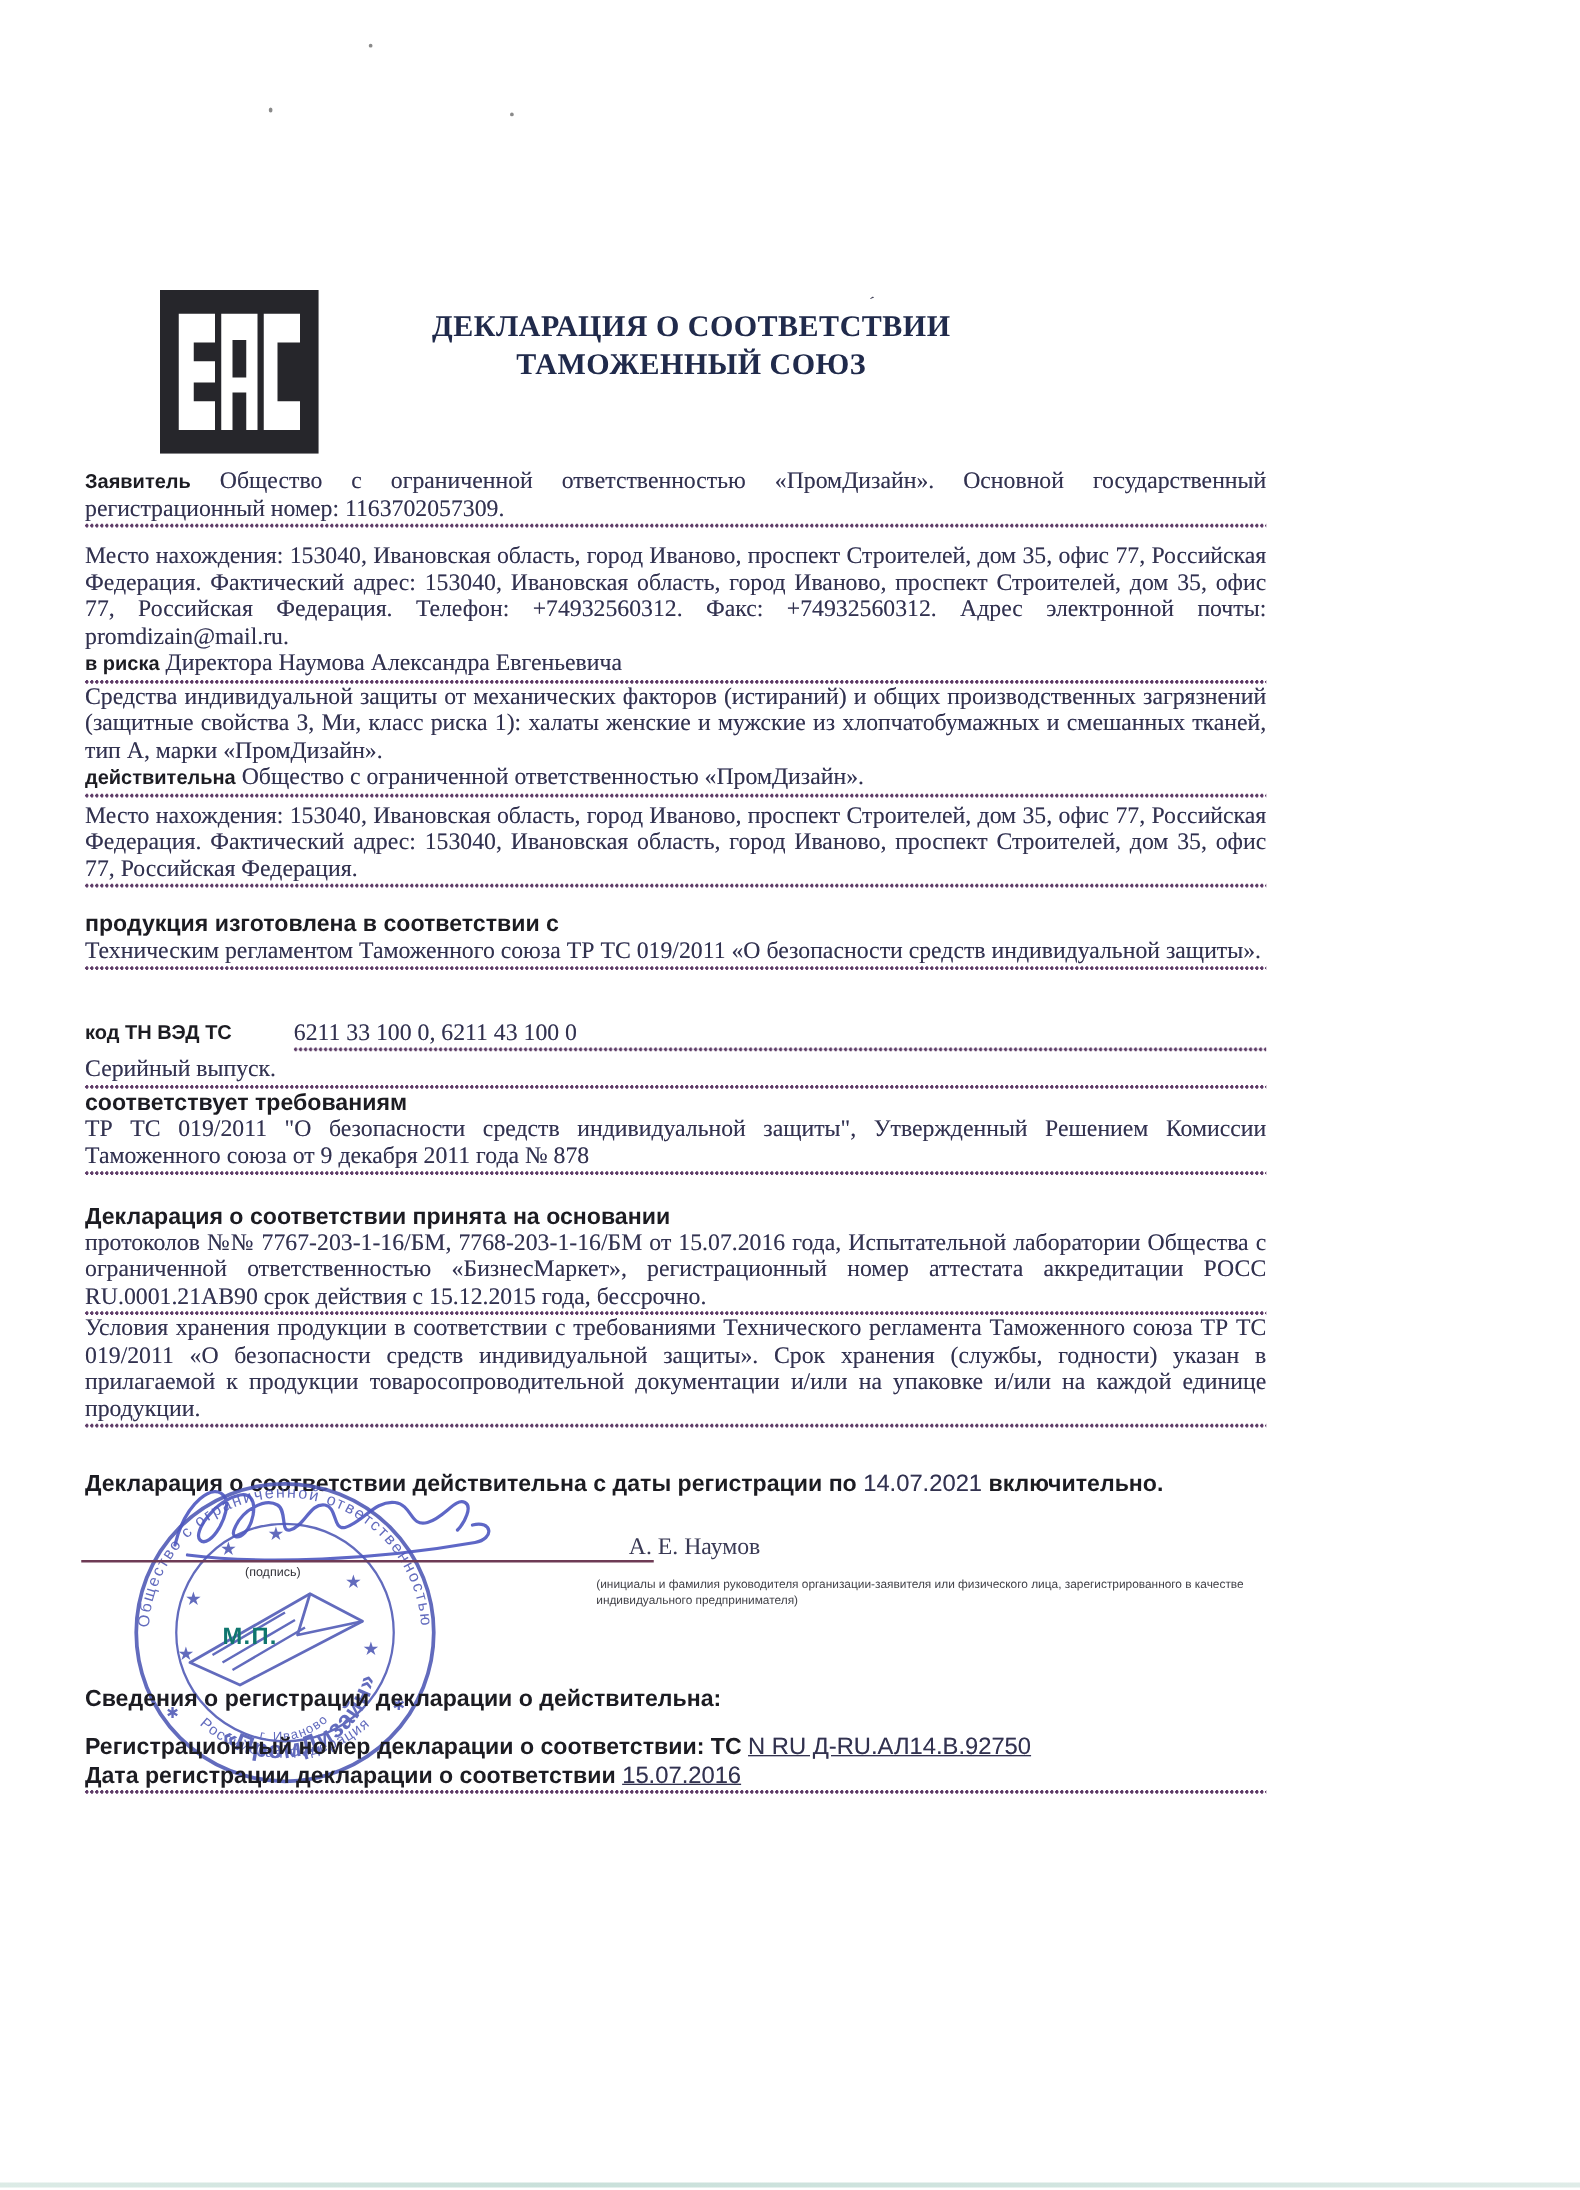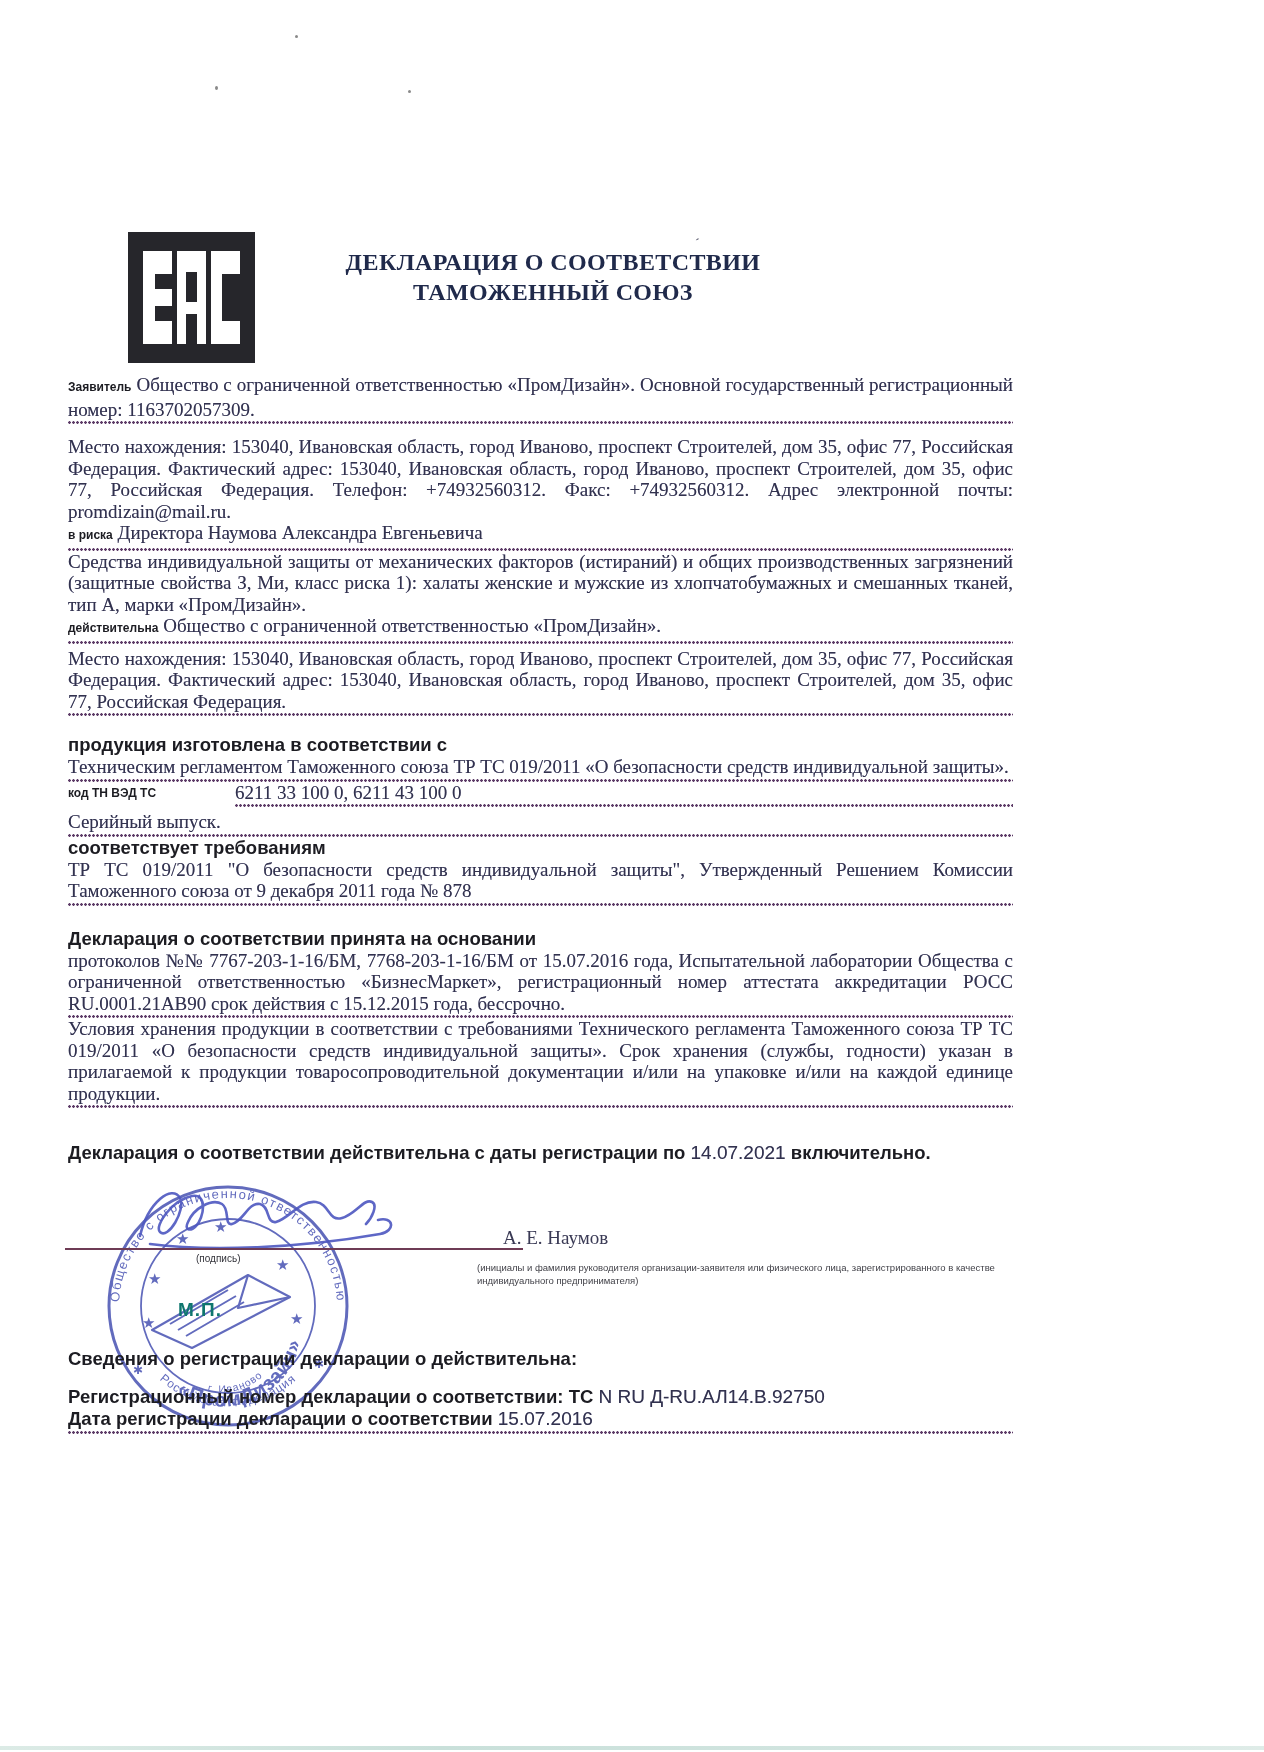--- a/index.html
+++ b/index.html
@@ -5,46 +5,46 @@
   html,body{margin:0;padding:0;background:#e9e9e9;}
   #page{position:relative;width:1264px;height:1752px;background:#ffffff;overflow:hidden;
         font-family:"Liberation Serif",serif;}
   
   .eac{position:absolute;left:128px;top:232px;width:127px;height:131px;}
   .titlebox{position:absolute;left:253px;top:247px;width:600px;text-align:center;}
   .title-line{font:bold 24px/30px "Liberation Serif",serif;color:#202a4b;letter-spacing:.4px;}
   
   .flow{position:absolute;left:68px;top:374px;width:945px;}
   .ser{font-size:19px;line-height:21.5px;color:#32324e;text-shadow:0 0 .4px rgba(60,60,120,.45);}
-  .lbl{font-family:"Liberation Sans",sans-serif;font-weight:bold;font-size:12px;color:#1c1c22;text-shadow:none;}
+  .lbl{font-family:"Liberation Sans",sans-serif;font-weight:bold;font-size:16px;color:#1c1c22;text-shadow:none;}
   .slab{font:bold 18.5px/22px "Liberation Sans",sans-serif;color:#1c1c22;margin:0;}
   p{margin:0;}
   .jst{text-align:justify;}
   .dots{height:3px;margin-top:1px;
         background-image:radial-gradient(circle at 1.5px 1.5px,#5e3c68 1.2px,rgba(94,60,104,0) 1.5px);
         background-size:4px 3px;background-repeat:repeat-x;}
   .mt4{margin-top:4px}.mt12{margin-top:12px}.mt18{margin-top:18px}
-  .mt22{margin-top:22px}.mt34{margin-top:34px}.mt40{}
+  .mt22{margin-top:22px}.mt34{margin-top:34px}.mt40{margin-top:40px}
   .row-tnved{display:flex;align-items:flex-start;}
   .row-tnved .lbl{width:167px;flex:none;line-height:22px;}
   .tnved-val{flex:1;}
   
   .stamp{position:absolute;left:100px;top:1178px;width:256px;height:256px;opacity:.88;}
   .scribble{position:absolute;left:118px;top:1172px;width:330px;height:100px;opacity:.9;}
   .sigline{position:absolute;left:65px;top:1248px;width:458px;height:2px;background:#6e3b55;}
   .sigcap{position:absolute;left:196px;top:1253px;font:10px/12px "Liberation Sans",sans-serif;color:#33333a;}
   .signame{position:absolute;left:503px;top:1227px;font:19px/22px "Liberation Serif",serif;color:#3a3a55;}
   .signote{position:absolute;left:477px;top:1262px;width:545px;
            font:9.5px/12.5px "Liberation Sans",sans-serif;color:#3f3f46;}
   .mp{position:absolute;left:178px;top:1300px;font:bold 19px/20px "Liberation Sans",sans-serif;
       color:#0f766e;letter-spacing:1px;}
   
   .regblock{position:absolute;left:68px;top:1348px;width:945px;}
   .regrow{margin:0;}
-  .regrow .ser{font-size:19px;}
+  .regrow .ser{font-size:19px;text-decoration:underline;}
   
   .speck{position:absolute;border-radius:50%;background:#8a8a8a;}
   .apos{position:absolute;left:694px;top:236px;font:14px "Liberation Serif",serif;color:#44445a;transform:rotate(12deg);}
   .bottom-edge{position:absolute;left:0;bottom:2px;width:100%;height:4px;
                background:linear-gradient(90deg,#dcebe6,#c9e0da 35%,#d2e5e0 70%,#dfece8);}
 </style>
 </head>
 <body>
 
 <div id="page">

